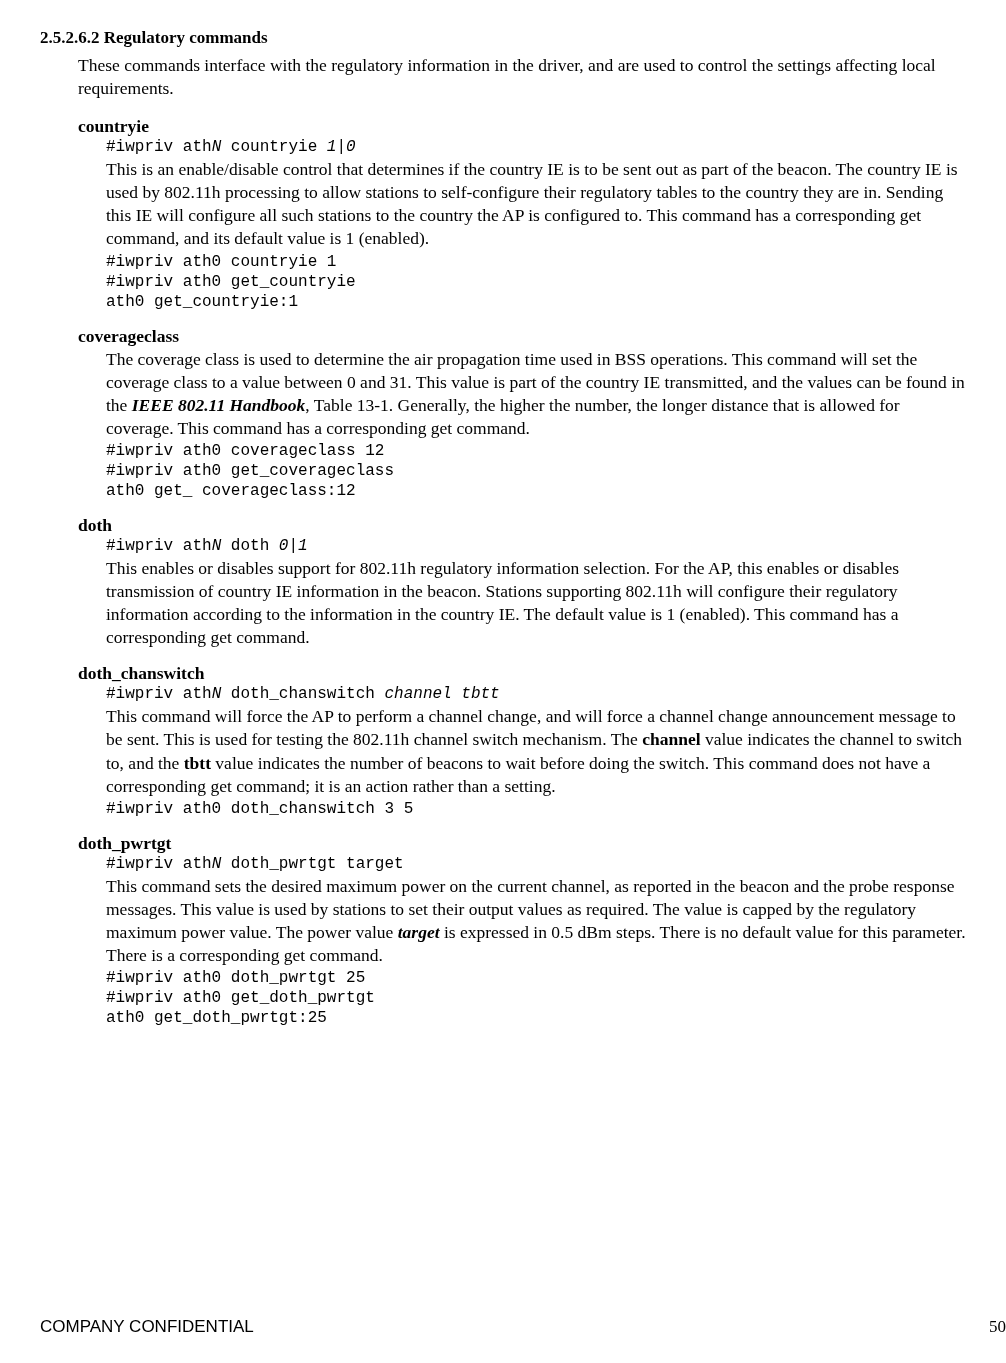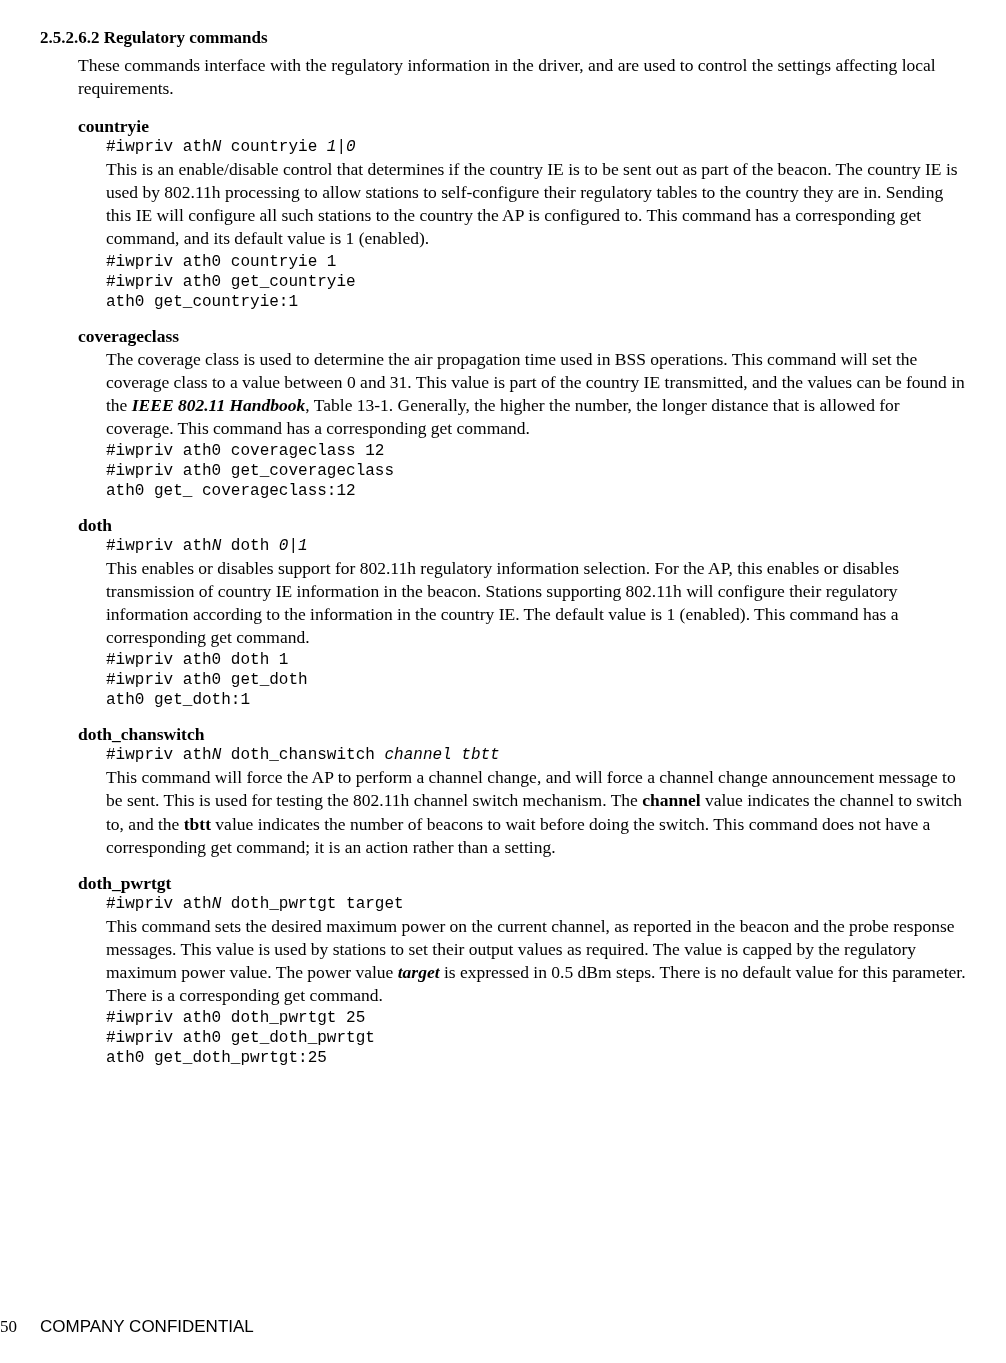--- a/index.html
+++ b/index.html
@@ -54,21 +54,21 @@
       bottom: 26px;
       left: 40px;
       font-family: Liberation Sans, sans-serif;
       font-size: 17px;
     }
     .footer-center {
       position: absolute;
       bottom: 26px;
       left: 0;
       right: 0;
-      text-align: left;
+      text-align: right;
       font-family: "Times New Roman", Times, serif;
       font-size: 17px;
     }
   </style>
 </head>
 <body>
 
 <div class="section-title">2.5.2.6.2 Regulatory commands</div>
 <div class="intro">These commands interface with the regulatory information in the driver, and are used to control the settings affecting local requirements.</div>
 
@@ -91,31 +91,29 @@
 #iwpriv ath0 get_coverageclass
 ath0 get_ coverageclass:12</div>
   </div>
 </div>
 
 <div class="cmd-block">
   <div class="cmd-name">doth</div>
   <div class="cmd-body">
     <div class="code"><span>#iwpriv ath</span><span class="i">N</span><span> doth </span><span class="i">0|1</span></div>
     <div class="desc">This enables or disables support for 802.11h regulatory information selection. For the AP, this enables or disables transmission of country IE information in the beacon. Stations supporting 802.11h will configure their regulatory information according to the information in the country IE. The default value is 1 (enabled). This command has a corresponding get command.</div>
-    <div class="code">#iwpriv ath0 doth 1
-#iwpriv ath0 get_doth
-ath0 get_doth:1</div>
   </div>
 </div>
 
 <div class="cmd-block">
   <div class="cmd-name">doth_chanswitch</div>
   <div class="cmd-body">
     <div class="code"><span>#iwpriv ath</span><span class="i">N</span><span> doth_chanswitch </span><span class="i">channel tbtt</span></div>
     <div class="desc"><span>This command will force the AP to perform a channel change, and will force a channel change announcement message to be sent. This is used for testing the 802.11h channel switch mechanism. The </span><span class="b">channel</span><span> value indicates the channel to switch to, and the </span><span class="b">tbtt</span><span> value indicates the number of beacons to wait before doing the switch. This command does not have a corresponding get command; it is an action rather than a setting.</span></div>
+    <div class="code">#iwpriv ath0 doth_chanswitch 3 5</div>
   </div>
 </div>
 
 <div class="cmd-block">
   <div class="cmd-name">doth_pwrtgt</div>
   <div class="cmd-body">
     <div class="code"><span>#iwpriv ath</span><span class="i">N</span><span> doth_pwrtgt target</span></div>
     <div class="desc"><span>This command sets the desired maximum power on the current channel, as reported in the beacon and the probe response messages. This value is used by stations to set their output values as required. The value is capped by the regulatory maximum power value. The power value </span><span class="bi">target</span><span> is expressed in 0.5 dBm steps. There is no default value for this parameter. There is a corresponding get command.</span></div>
     <div class="code">#iwpriv ath0 doth_pwrtgt 25
 #iwpriv ath0 get_doth_pwrtgt

